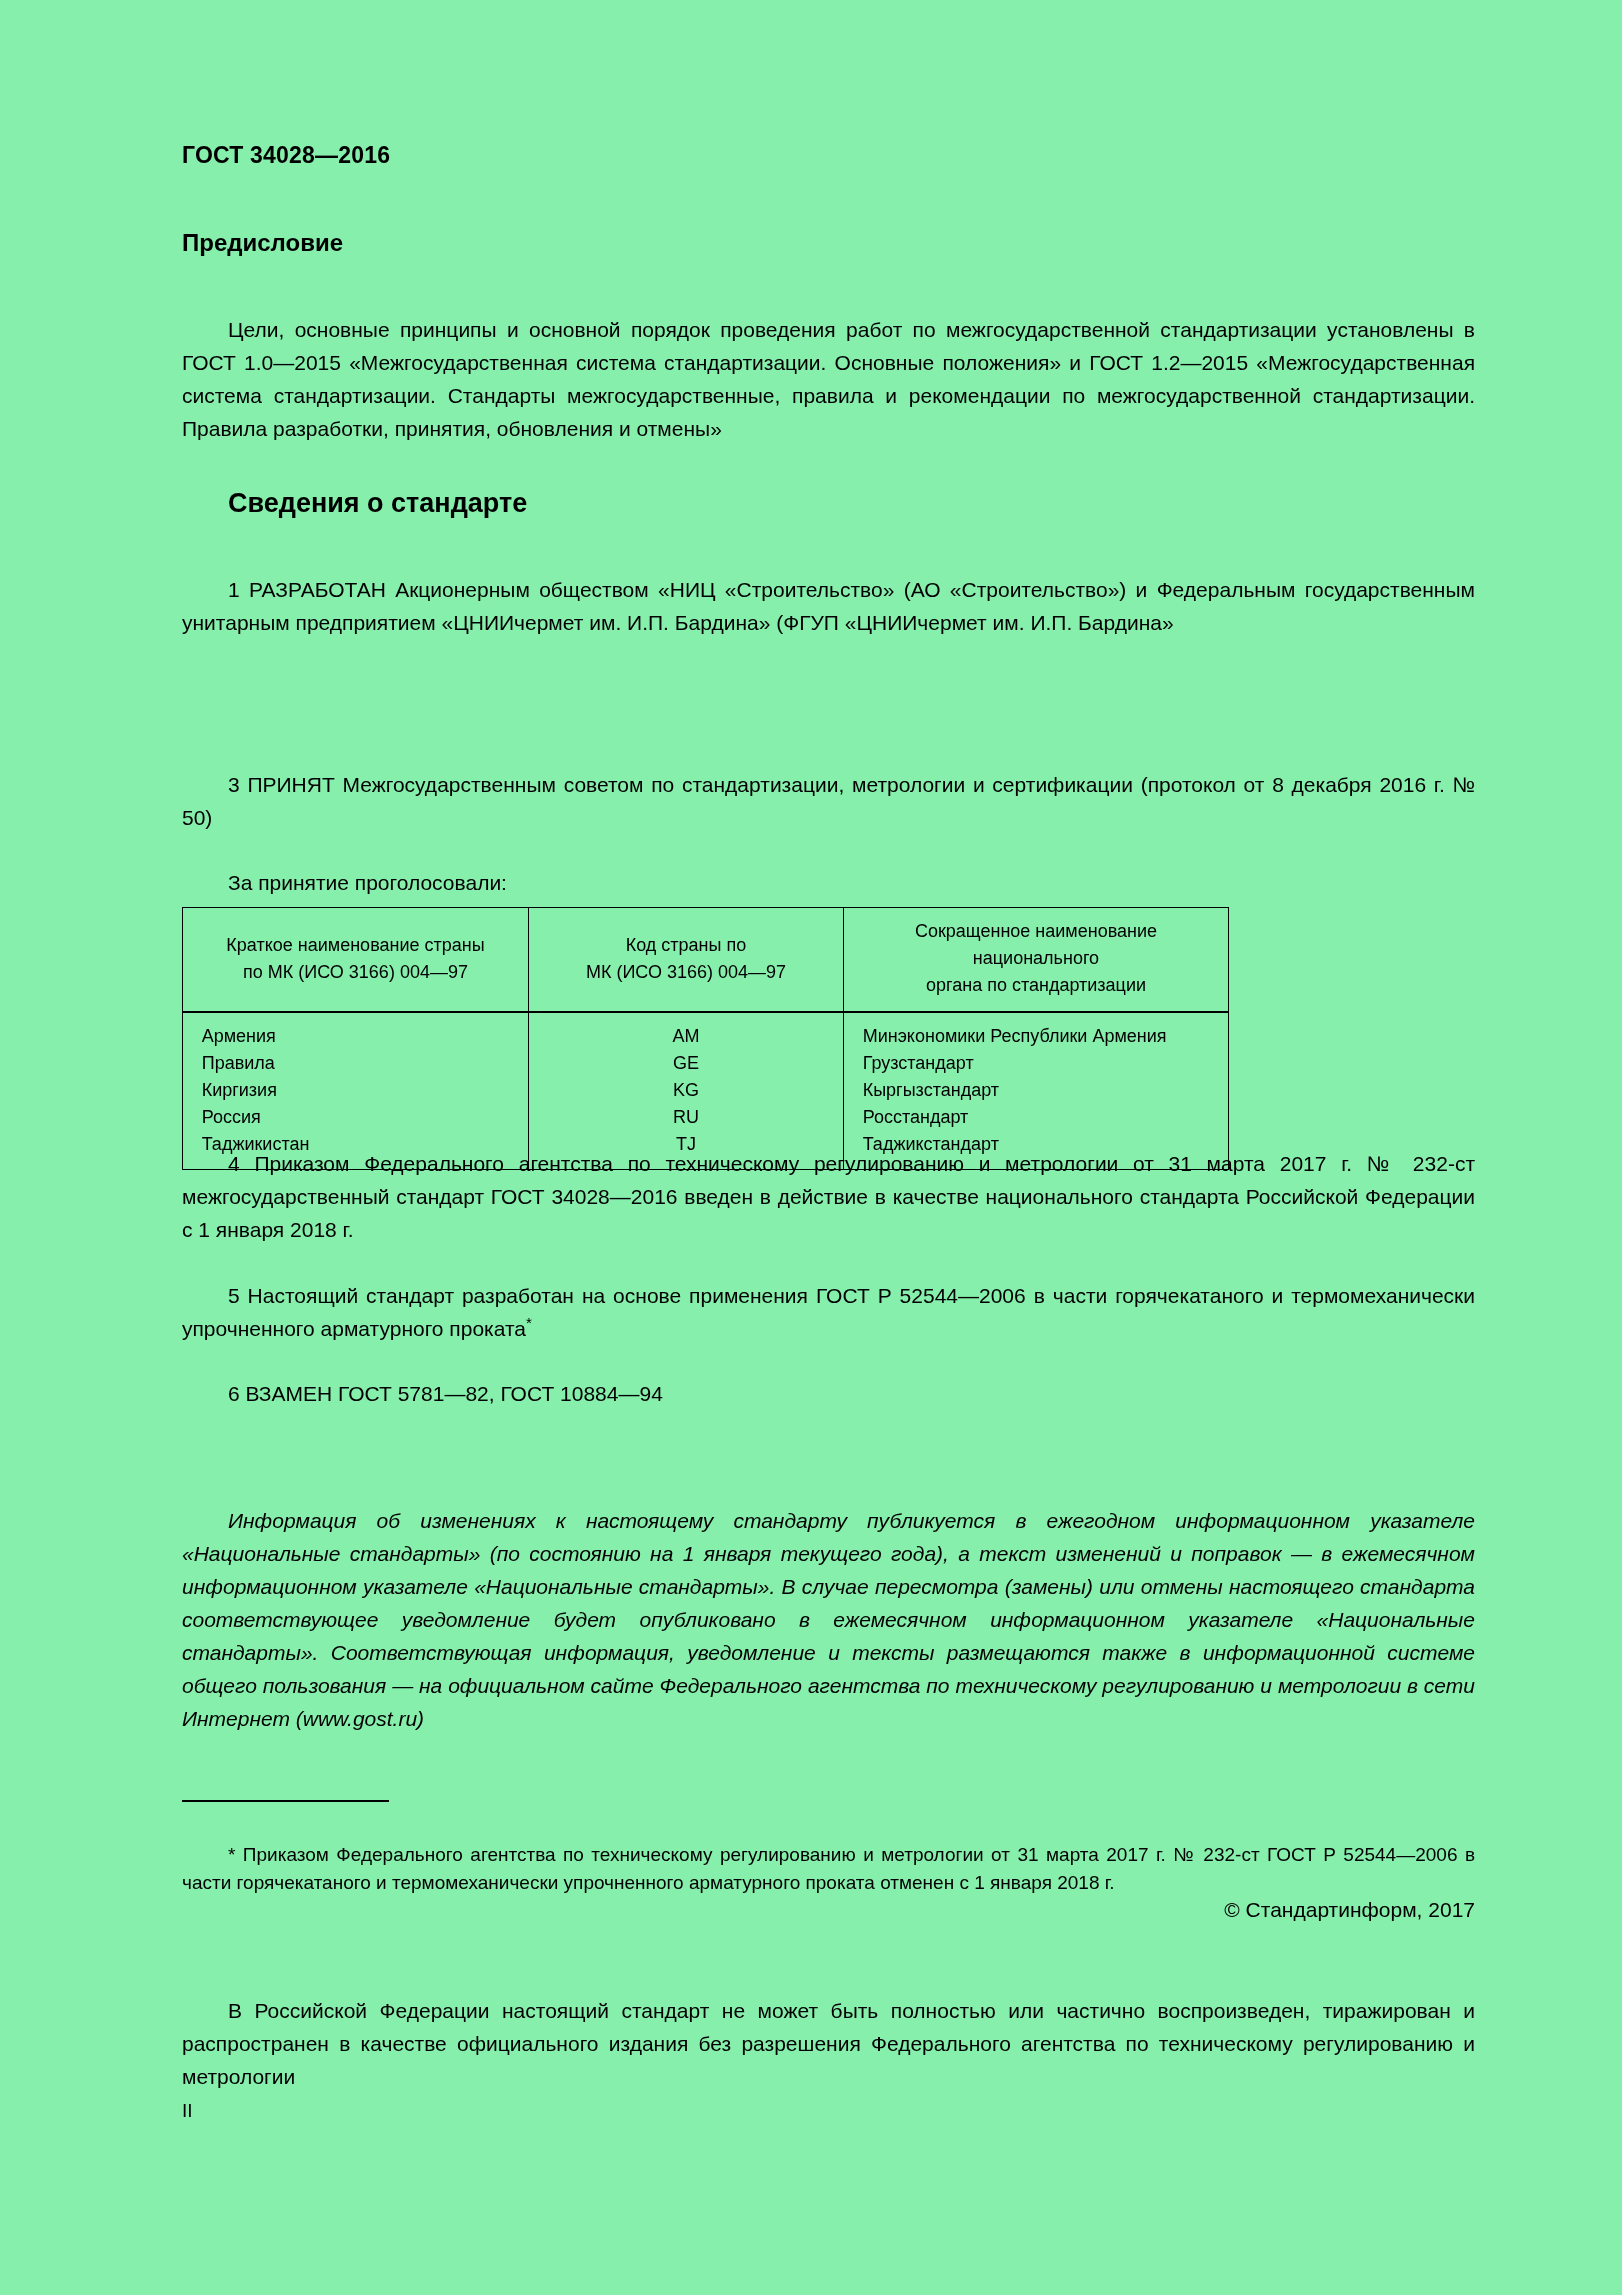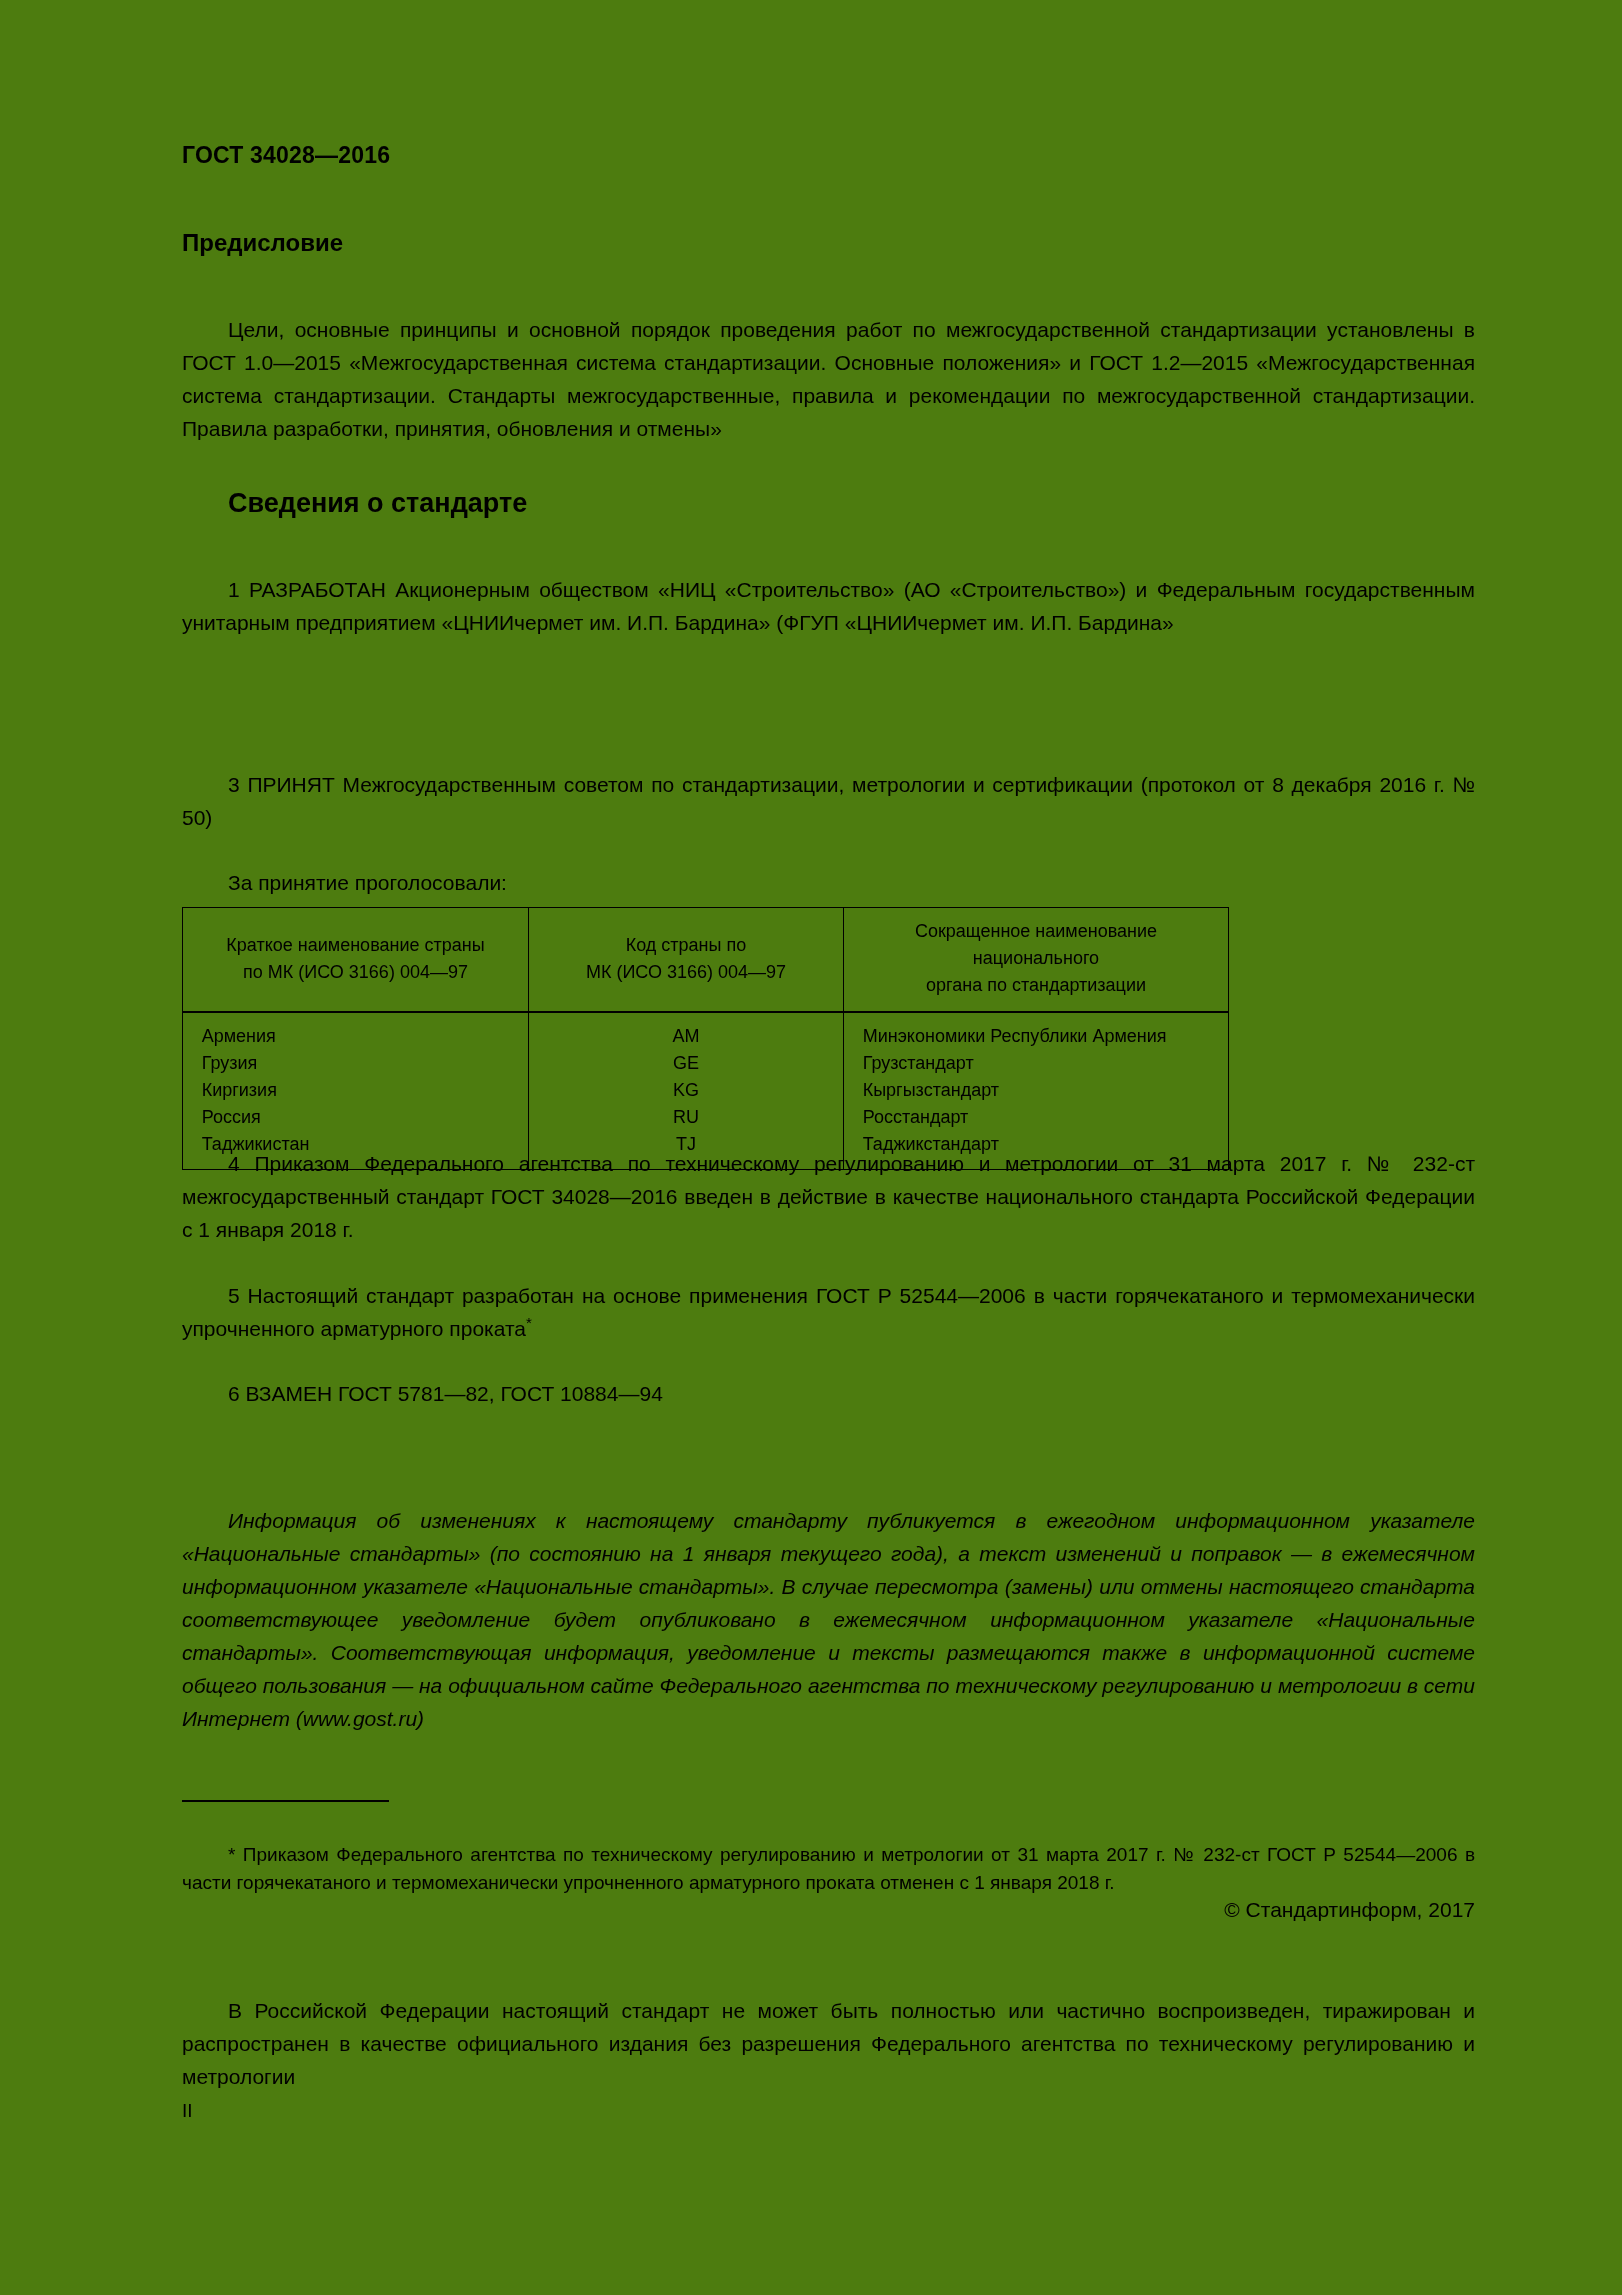--- a/index.html
+++ b/index.html
@@ -9,21 +9,21 @@
     background: #ffffff;
   }
   body {
     font-family: "Liberation Sans", sans-serif;
     color: #000000;
   }
   .page {
     position: relative;
     width: 1623px;
     height: 2295px;
-    background: #4d7c0f;
+    background: #86efac;
     box-sizing: border-box;
     overflow: hidden;
   }
 
   .doc-header {
     position: absolute;
     left: 182px;
     top: 142px;
     font-size: 23px;
     font-weight: bold;
@@ -204,21 +204,21 @@
         <th class="col-body">
           <div>Сокращенное наименование национального</div>
           <div>органа по стандартизации</div>
         </th>
       </tr>
     </thead>
     <tbody>
       <tr>
         <td class="col-country cell-pad-top cell-pad-bot">
           <div class="rowline cell-left">Армения</div>
-          <div class="rowline cell-left">Грузия</div>
+          <div class="rowline cell-left">Правила</div>
           <div class="rowline cell-left">Киргизия</div>
           <div class="rowline cell-left">Россия</div>
           <div class="rowline cell-left">Таджикистан</div>
         </td>
         <td class="col-code cell-pad-top cell-pad-bot">
           <div class="rowline cell-center">AM</div>
           <div class="rowline cell-center">GE</div>
           <div class="rowline cell-center">KG</div>
           <div class="rowline cell-center">RU</div>
           <div class="rowline cell-center">TJ</div>

